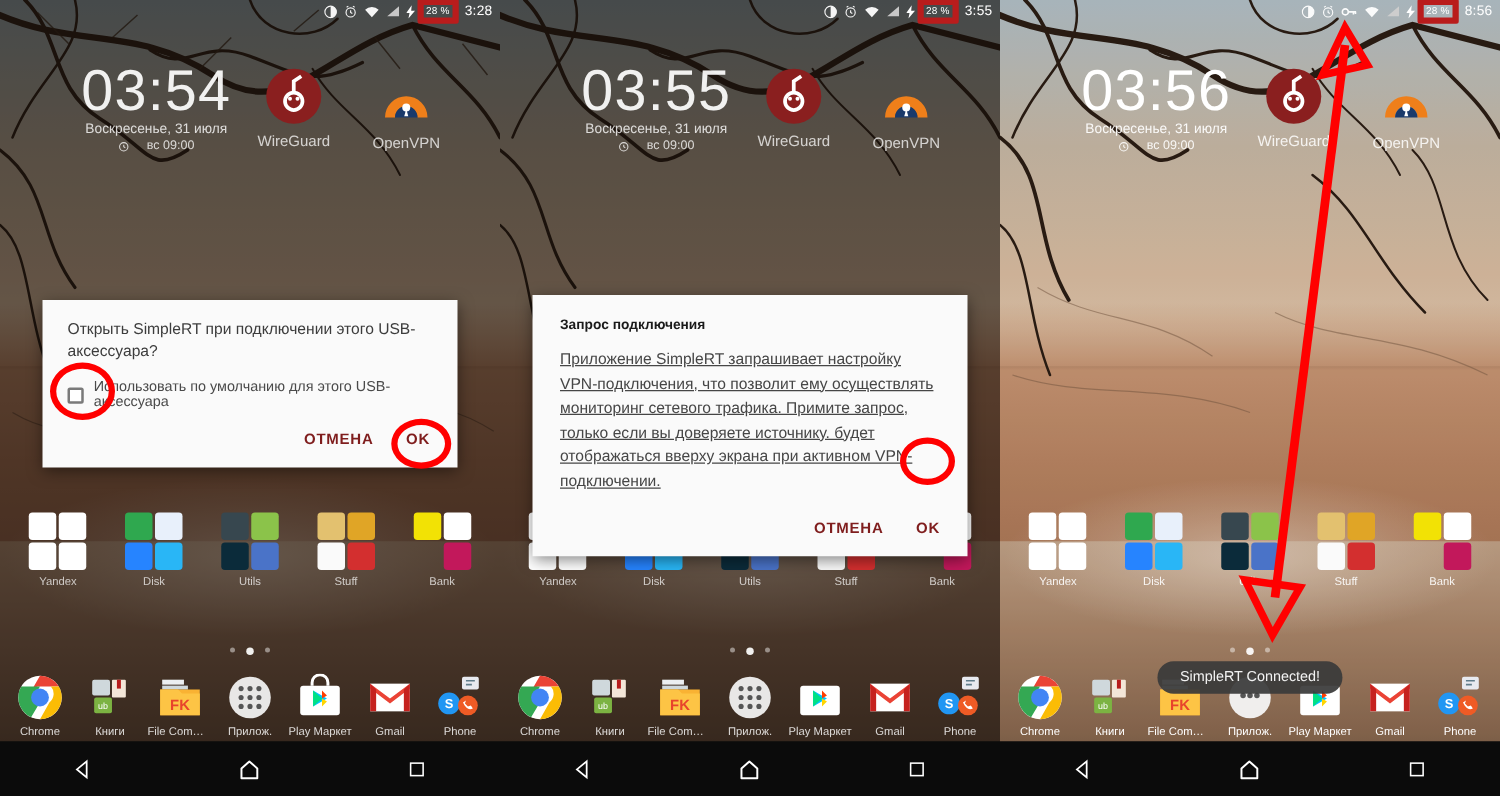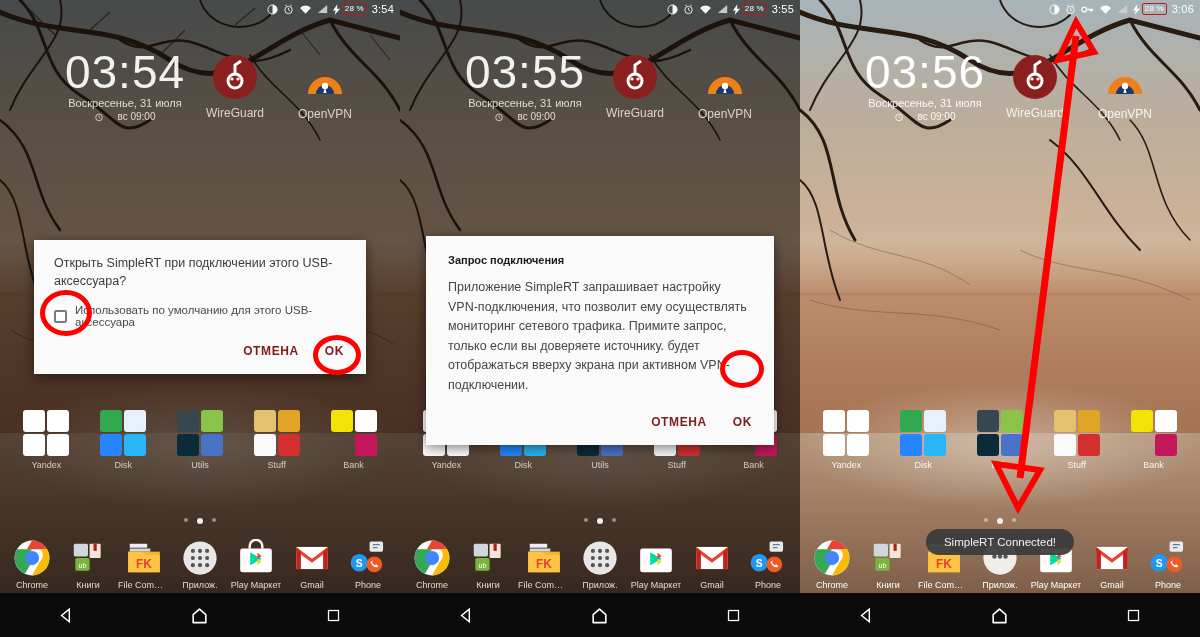--- a/index.html
+++ b/index.html
@@ -42,21 +42,21 @@
      padding:0 6px; gap:5px; z-index:30;
      color:#fff; font-size:10px; letter-spacing:.2px;
   }
   .statusbar .si { display:inline-block; opacity:.95; }
   .statusbar svg { display:block; }
   .batt {
      display:inline-flex; align-items:center; gap:2px;
      font-size:9px; color:#fff;
   }
   .batt .pill {
-     border:1px solid #b91c1c; border-radius:2px; padding:0 2px;
+     border:5px solid #b91c1c; border-radius:2px; padding:0 2px;
      font-size:8px; line-height:10px;
   }
   .clocktxt { font-size:11px; color:#fff; }
 
   
   .clockwidget {
      position:absolute; left:0; top:48px; width:250px; text-align:center;
      color:rgba(255,255,255,.88); z-index:10;
   }
   .clockwidget .big {
@@ -125,21 +125,21 @@
 
   .dlg-title {
      display:flex; align-items:center; gap:10px;
      font-size:15px; font-weight:bold; padding:4px 20px 12px 20px; color:#1a1a1a;
   }
   .dlg-title2 { font-size:11px; font-weight:bold; padding:2px 22px 12px 22px; color:#1a1a1a; }
   .app-ic { width:18px;height:18px;border-radius:2px;
             background:linear-gradient(135deg,#9fc4e8,#6f9fd0); flex:none;
             border:1px solid #6f9fd0; }
   .dlg-body { font-size:12.5px; line-height:18px; color:#3c3c3c; padding:0 20px 12px 20px; }
-  .dlg-body2 { font-size:12.5px; line-height:19.5px; color:#464646; padding:0 22px 14px 22px; }
+  .dlg-body2 { font-size:12.5px; line-height:19.5px; color:#464646; padding:0 22px 14px 22px;text-decoration:underline; }
   .dlg-check { display:flex; align-items:center; gap:8px; padding:2px 20px 10px 20px; }
   .cbox { width:13px;height:13px;border:2px solid #7a7a7a;border-radius:2px;background:#fff;flex:none; }
   .dlg-check span { font-size:11.5px; color:#4a4a4a; }
   .dlg-actions { display:flex; justify-content:flex-end; gap:26px; padding:6px 22px 12px 22px; }
   .dlg-actions button {
      background:none;border:none; font-family:inherit;
      font-size:12px; font-weight:bold; letter-spacing:.6px; color:#7f1d1d; cursor:pointer;
   }
 
   
@@ -213,21 +213,21 @@
           </svg>
       </span>
       <span class="batt">
         <span>
           <svg width="7" height="11" viewBox="0 0 8 12">
               <path d="M5 0 L0 7 L3 7 L2 12 L8 5 L4.5 5 Z" fill="#fff"></path>
             </svg>
         </span>
         <span class="pill">28 %</span>
       </span>
-      <span class="clocktxt">3:54</span>
+      <span class="clocktxt">3:28</span>
     </div>
 
     <div class="clockwidget">
       <div class="big">03:54</div>
       <div class="date">Воскресенье, 31 июля</div>
       <div class="alarm">
         <svg width="10" height="10" viewBox="0 0 24 24">
             <circle cx="12" cy="13" r="8" fill="none" stroke="rgba(255,255,255,.8)" stroke-width="2"></circle>
             <path d="M12 9v4l3 2" stroke="rgba(255,255,255,.8)" stroke-width="2" fill="none"></path>
           </svg>
@@ -762,21 +762,21 @@
           </svg>
       </span>
       <span class="batt">
         <span>
           <svg width="7" height="11" viewBox="0 0 8 12">
               <path d="M5 0 L0 7 L3 7 L2 12 L8 5 L4.5 5 Z" fill="#fff"></path>
             </svg>
         </span>
         <span class="pill">28 %</span>
       </span>
-      <span class="clocktxt">3:06</span>
+      <span class="clocktxt">8:56</span>
     </div>
 
     <div class="clockwidget" style="color:#fff">
       <div class="big" style="color:#fff">03:56</div>
       <div class="date" style="color:rgba(255,255,255,.92)">Воскресенье, 31 июля</div>
       <div class="alarm" style="color:rgba(255,255,255,.9)">
         <svg width="10" height="10" viewBox="0 0 24 24">
             <circle cx="12" cy="13" r="8" fill="none" stroke="rgba(255,255,255,.9)" stroke-width="2"></circle>
             <path d="M12 9v4l3 2" stroke="rgba(255,255,255,.9)" stroke-width="2" fill="none"></path>
           </svg>

